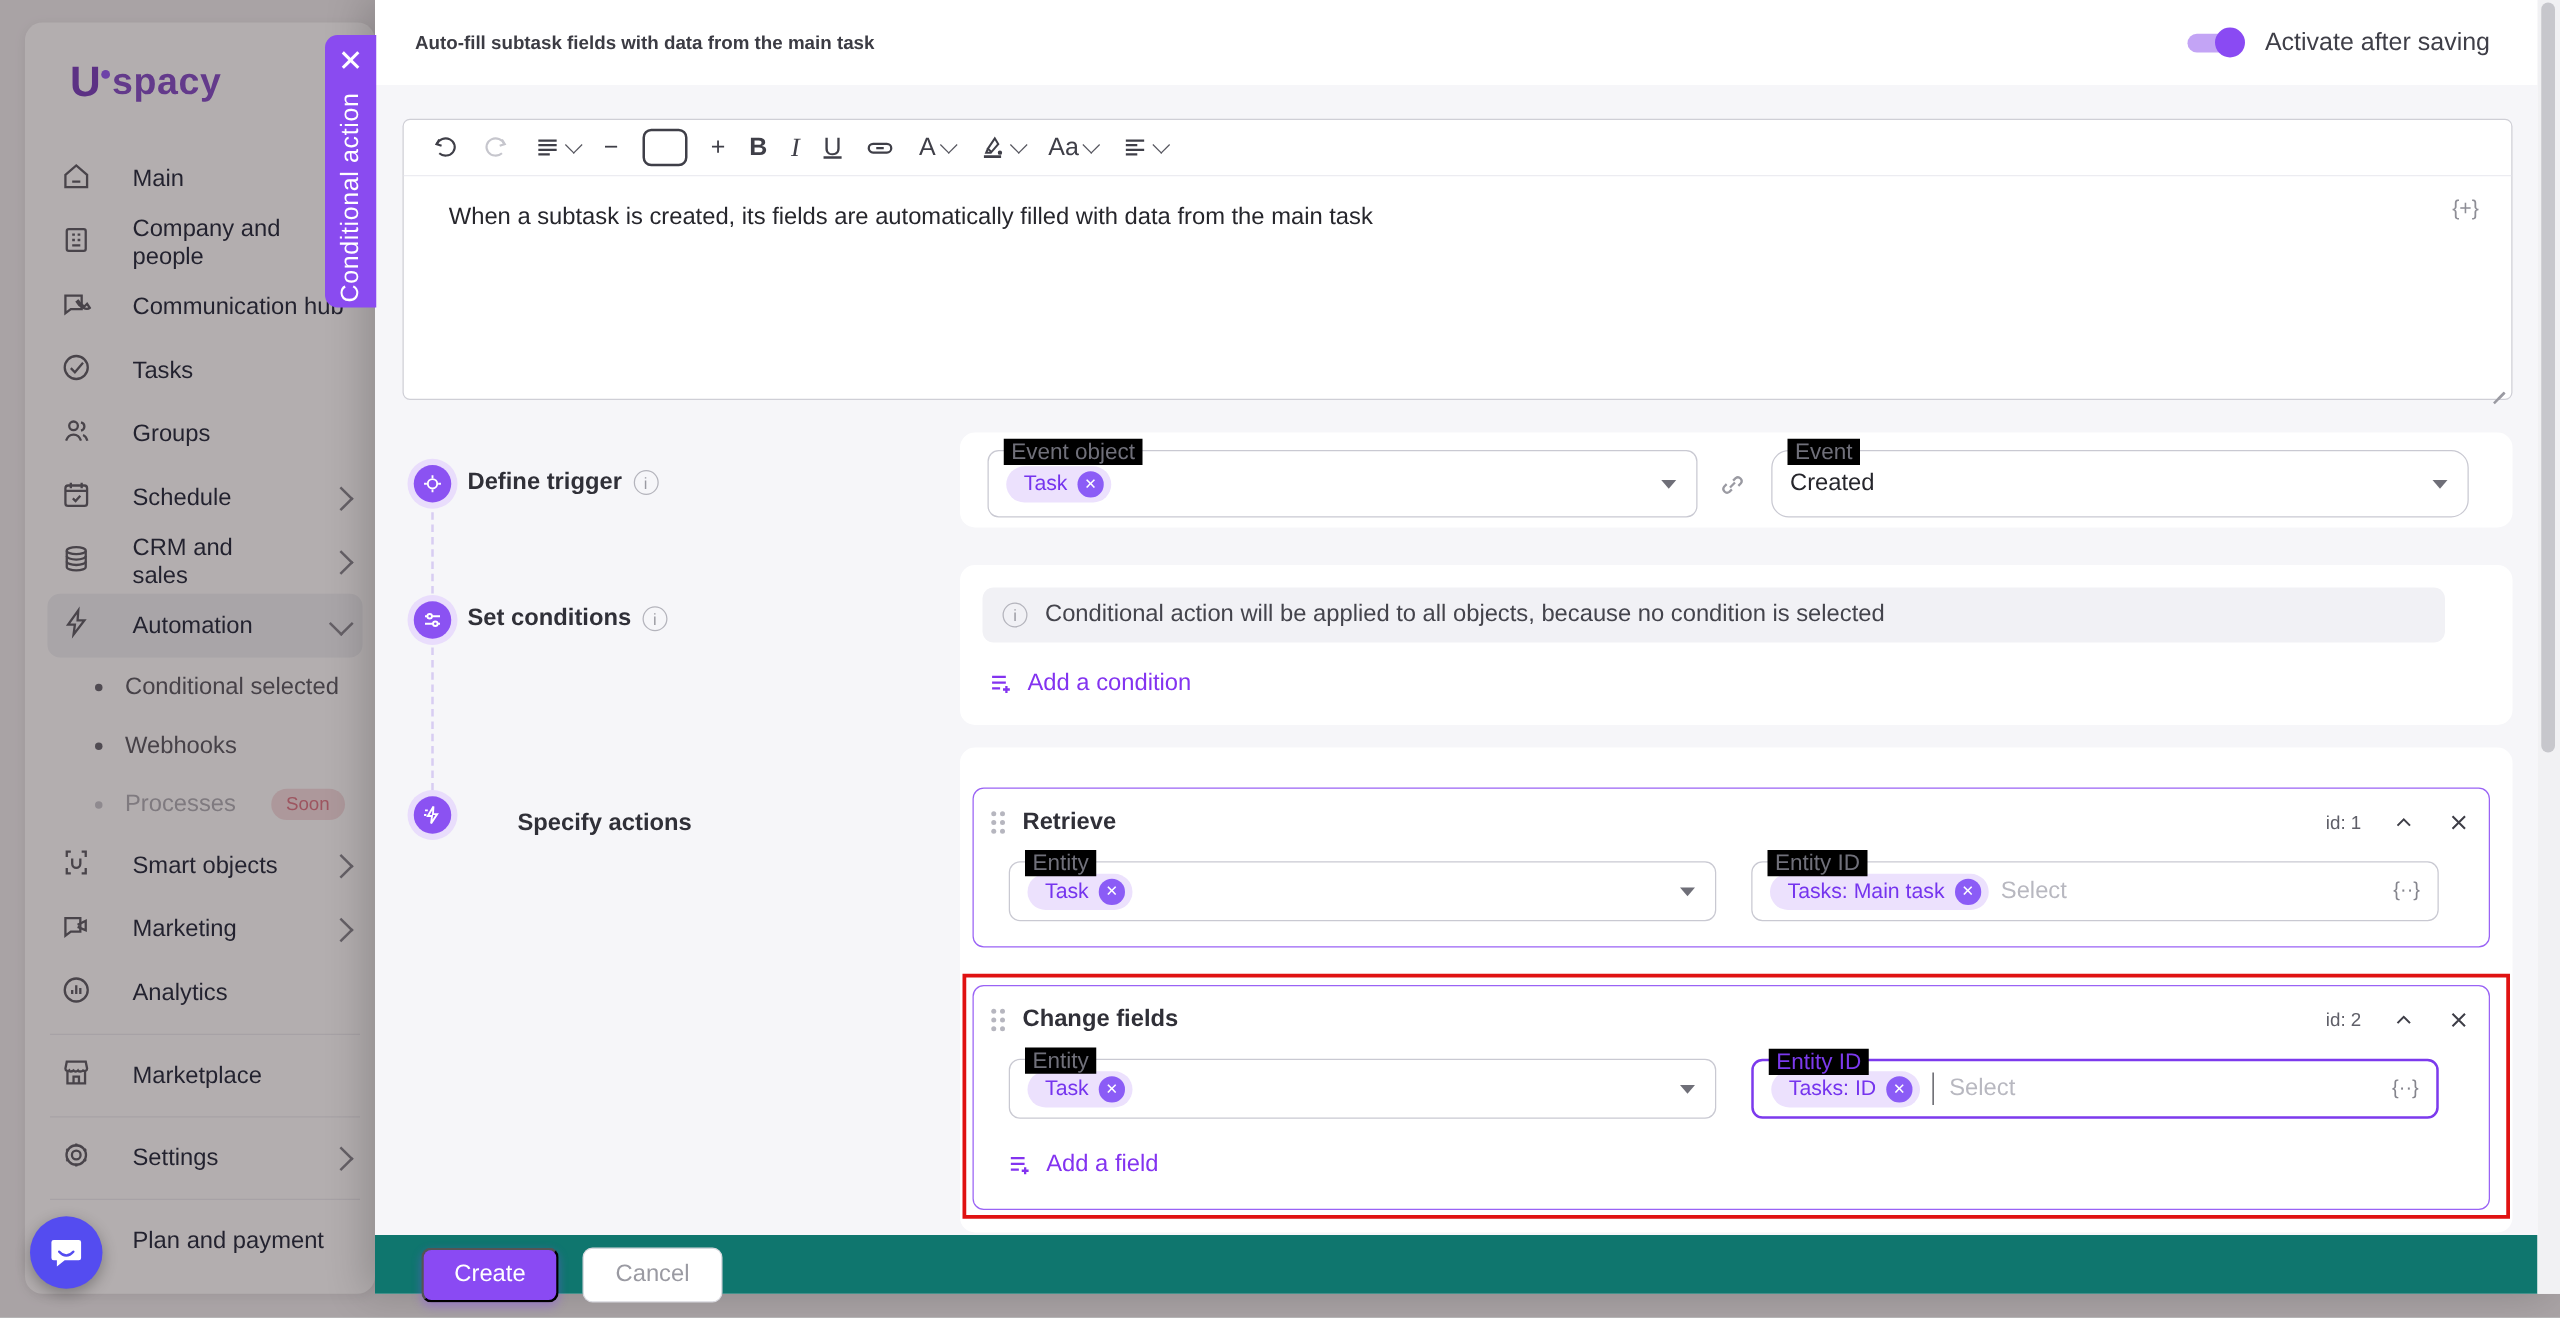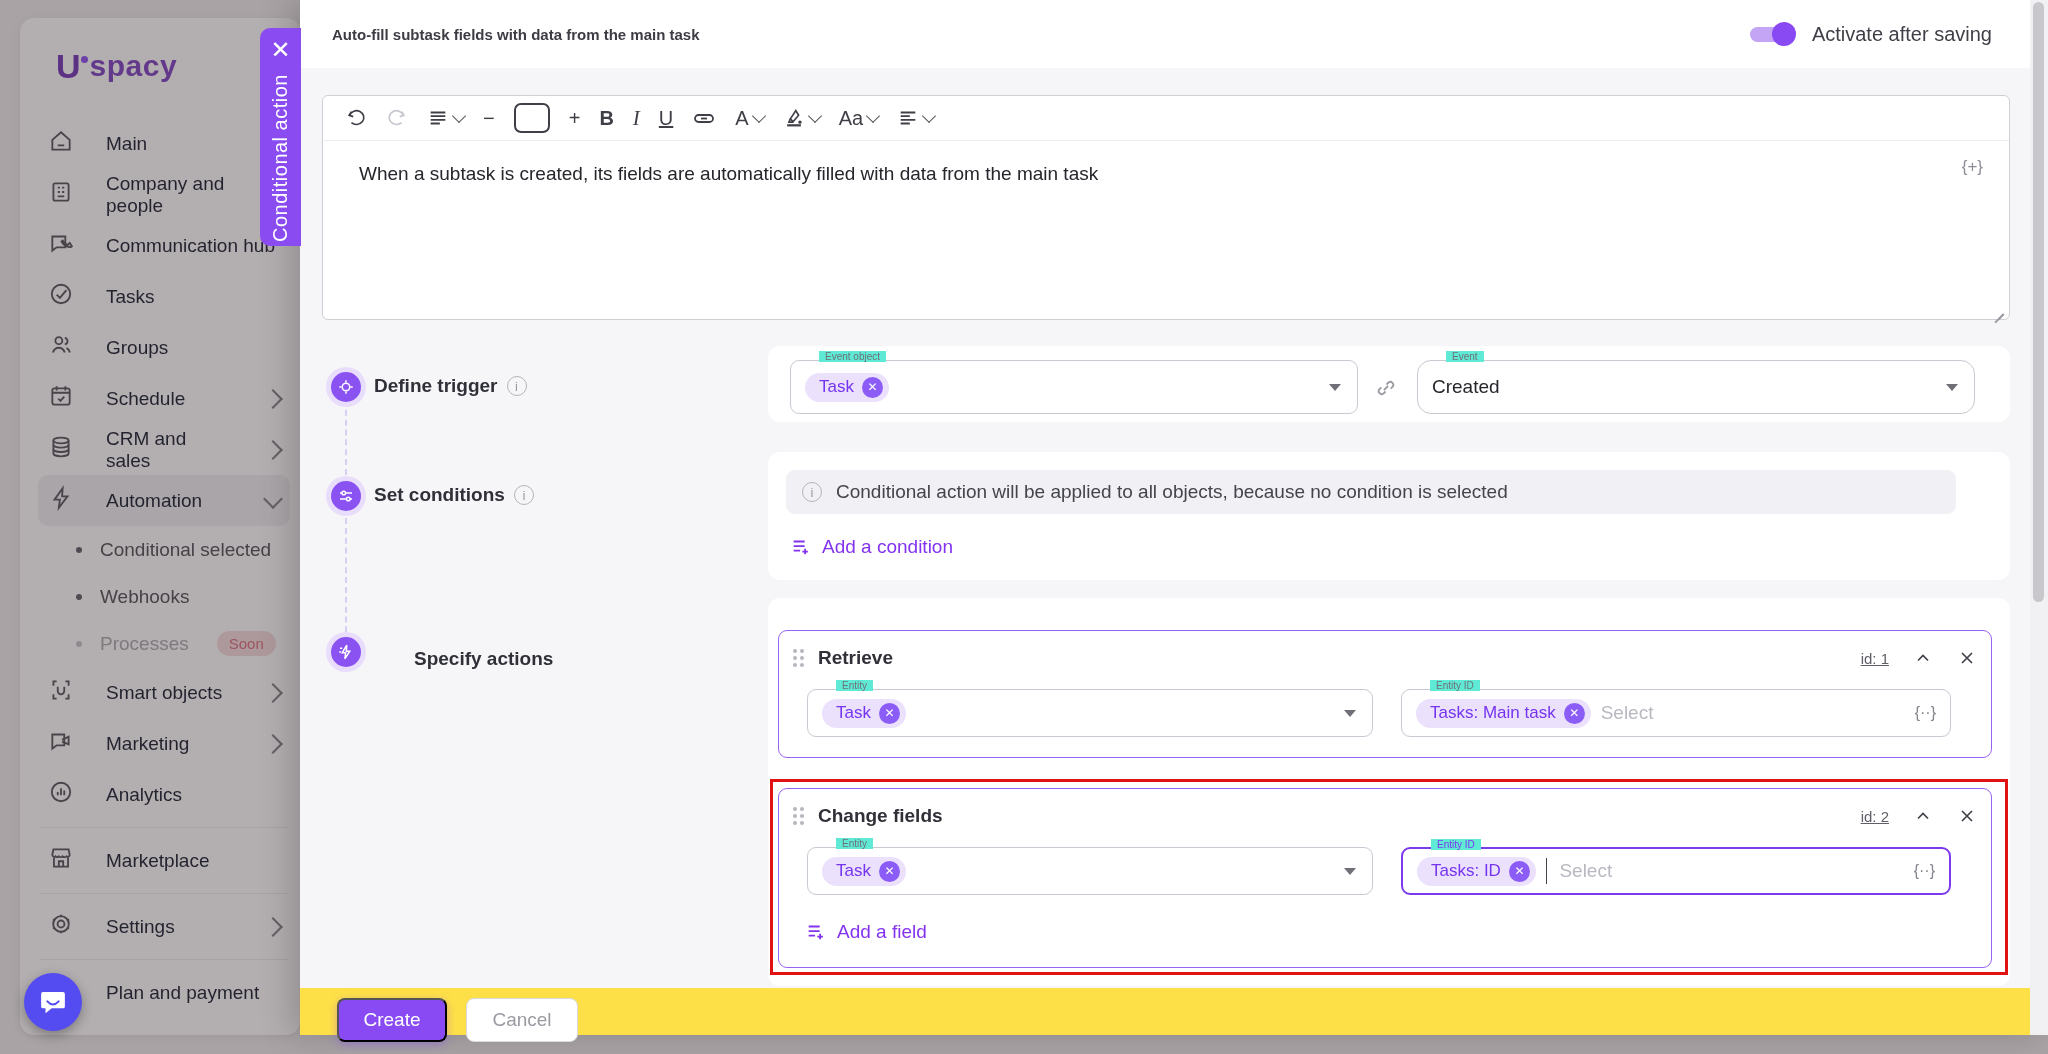--- a/index.html
+++ b/index.html
@@ -70,21 +70,21 @@
   
   .step-connector{position:absolute;left:345px;top:400px;height:252px;border-left:2px dashed #d8cdf2;z-index:11;}
   .step-icon{position:absolute;width:40px;height:40px;border-radius:50%;background:#e9ddfc;z-index:12;display:flex;align-items:center;justify-content:center;}
   .step-icon .inner{width:30px;height:30px;border-radius:50%;background:#8b52f2;display:flex;align-items:center;justify-content:center;}
   .step-label{position:absolute;font-size:19px;font-weight:700;color:#303038;z-index:12;display:flex;align-items:center;gap:9px;}
   .info-i{width:20px;height:20px;border-radius:50%;border:1.6px solid #b4b4bc;color:#9a9aa2;font-size:13px;display:inline-flex;align-items:center;justify-content:center;font-weight:400;box-sizing:border-box;}
   
   .wcard{position:absolute;background:#fff;border-radius:12px;z-index:11;}
   
   .field{position:absolute;border:1px solid #c9c9d2;border-radius:9px;background:#fff;box-sizing:border-box;display:flex;align-items:center;padding:0 14px;gap:10px;}
-  .field .flabel{position:absolute;top:-10px;left:28px;background:#5eead4;padding:0 6px;font-size:10px;color:#70707a;}
+  .field .flabel{position:absolute;top:-10px;left:12px;background:#000000;padding:0 6px;font-size:18px;color:#70707a;}
   .field.focused{border:2.5px solid #7c3aed;}
   .field.focused .flabel{color:#7c3aed;}
   .chip{display:inline-flex;align-items:center;gap:8px;background:#ece1fd;border-radius:16px;padding:4px 6px 4px 14px;font-size:17px;color:#7534ee;white-space:nowrap;}
   .chip .x{width:21px;height:21px;border-radius:50%;background:#8b5cf6;color:#fff;font-size:12px;display:flex;align-items:center;justify-content:center;cursor:pointer;}
   .dd-arrow{position:absolute;right:16px;top:50%;margin-top:-3px;width:0;height:0;border-left:6px solid transparent;border-right:6px solid transparent;border-top:7px solid #6f6f78;cursor:pointer;}
   .sel-input{border:none;outline:none;flex:1;font-size:19px;color:#26262c;background:transparent;min-width:40px;font-family:inherit;}
   .sel-input::placeholder{color:#b8b8c0;}
   .placeholder-text{font-size:19px;color:#b8b8c0;}
   .var-token{position:absolute;right:14px;font-size:16px;color:#85858d;cursor:pointer;}
   .caret{width:1.5px;height:26px;background:#44444c;}
@@ -94,26 +94,26 @@
   .alert{position:absolute;background:#f1f1f5;border-radius:9px;display:flex;align-items:center;gap:14px;padding:0 16px;z-index:12;font-size:19px;color:#44444c;}
   .action-link{position:absolute;display:flex;align-items:center;gap:10px;color:#8333f0;font-size:19px;cursor:pointer;z-index:12;}
   .action-link svg{stroke:#8333f0;}
   
   .acard{position:absolute;border:1.5px solid #9a63f5;border-radius:9px;background:#fff;z-index:12;box-sizing:border-box;}
   .acard-header{position:absolute;left:14px;right:14px;top:12px;height:30px;display:flex;align-items:center;gap:14px;}
   .drag-dots{display:grid;grid-template-columns:4px 4px;grid-gap:3px;cursor:grab;}
   .drag-dots i{width:4px;height:4px;border-radius:50%;background:#b6b6bf;}
   .acard-title{font-size:19px;font-weight:700;color:#303038;}
   .acard-right{margin-left:auto;display:flex;align-items:center;gap:24px;}
-  .id-label{font-size:15px;color:#5f5f68;text-decoration:underline;}
+  .id-label{font-size:15px;color:#5f5f68;}
   .icon-btn{cursor:pointer;display:flex;align-items:center;color:#3f3f48;}
   
   .red-annot{position:absolute;left:770px;top:779px;width:1238px;height:196px;border:3px solid #e01212;z-index:30;box-sizing:border-box;pointer-events:none;}
   
-  .drawer-footer{position:absolute;left:300px;top:988px;width:1730px;height:47px;background:#fde047;z-index:12;}
+  .drawer-footer{position:absolute;left:300px;top:988px;width:1730px;height:47px;background:#0f766e;z-index:12;}
   .btn{position:absolute;top:10px;height:44px;border-radius:8px;font-size:19px;display:flex;align-items:center;justify-content:center;cursor:pointer;box-sizing:border-box;font-family:inherit;}
   .btn-create{left:37px;width:110px;background:#8a4af3;color:#fff;box-shadow:0 3px 8px rgba(138,74,243,.4);}
   .btn-cancel{left:166px;width:112px;background:#fff;color:#9a9aa2;border:1px solid #d8d8de;}
   
   .chat{position:absolute;left:24px;top:973px;width:58px;height:58px;border-radius:50%;background:#544cf0;z-index:20;display:flex;align-items:center;justify-content:center;cursor:pointer;box-shadow:0 4px 12px rgba(0,0,0,.3);}
 </style>
 </head>
 <body>
 
 <div id="canvas">

